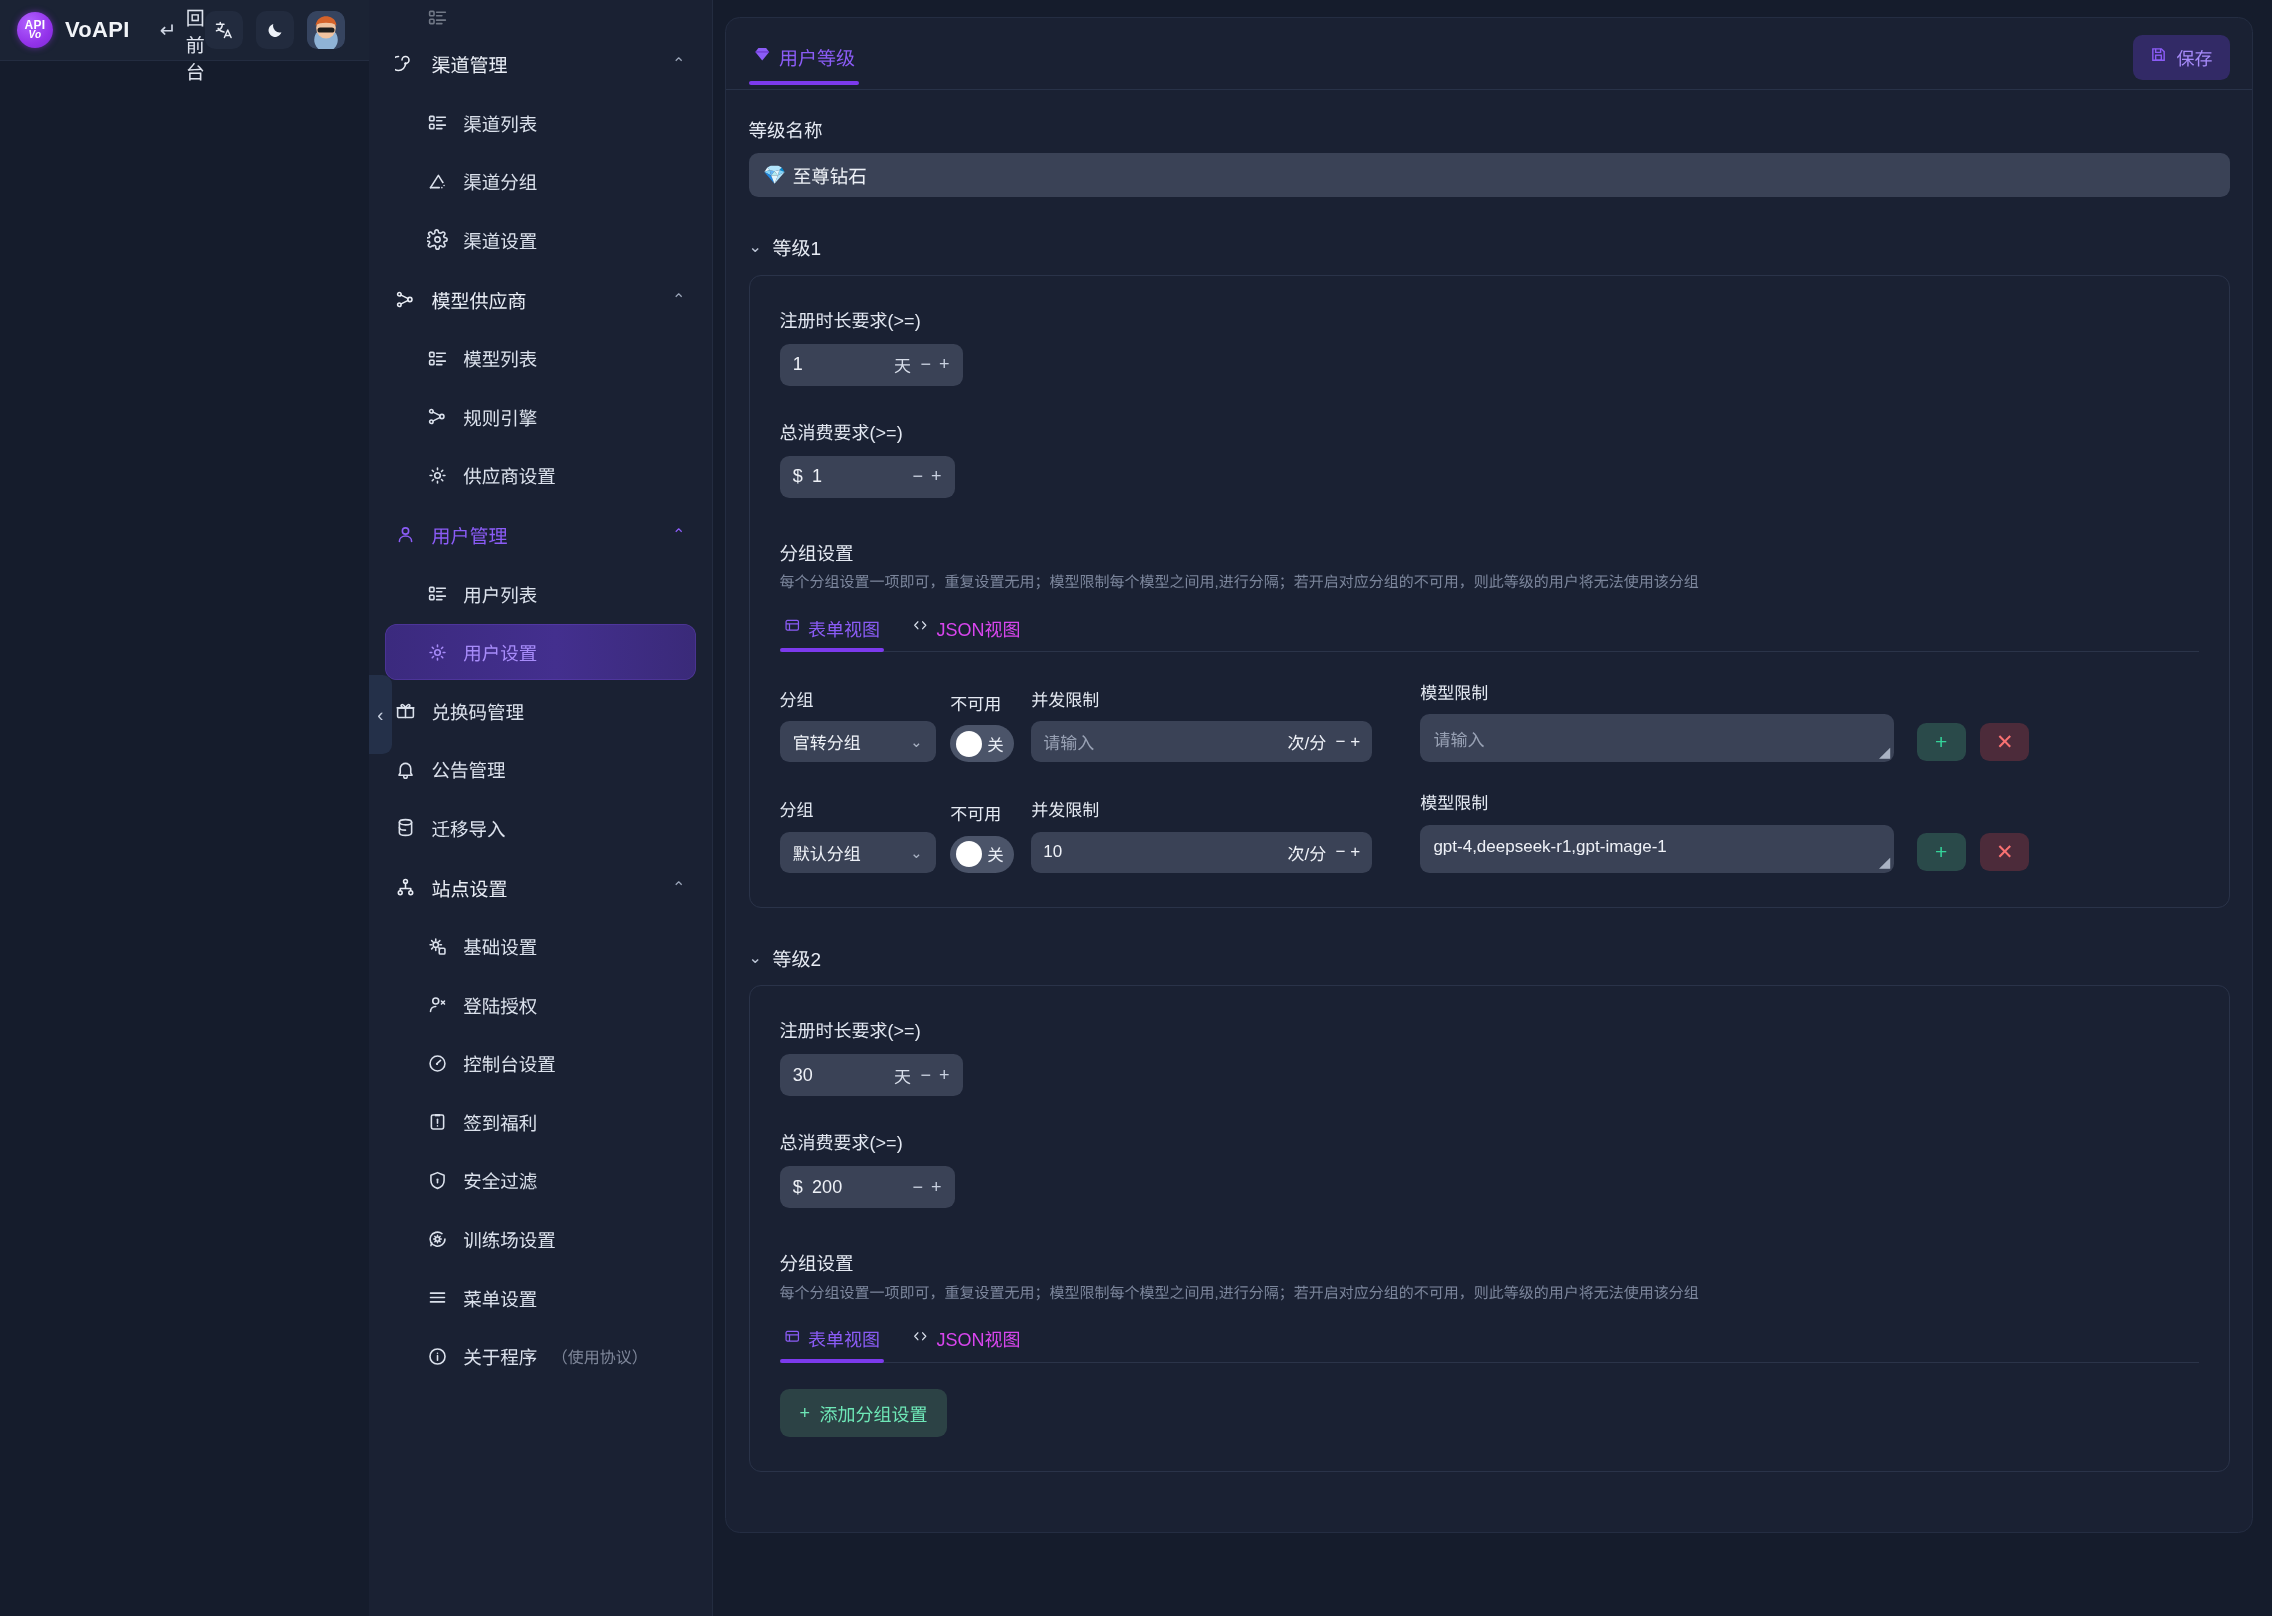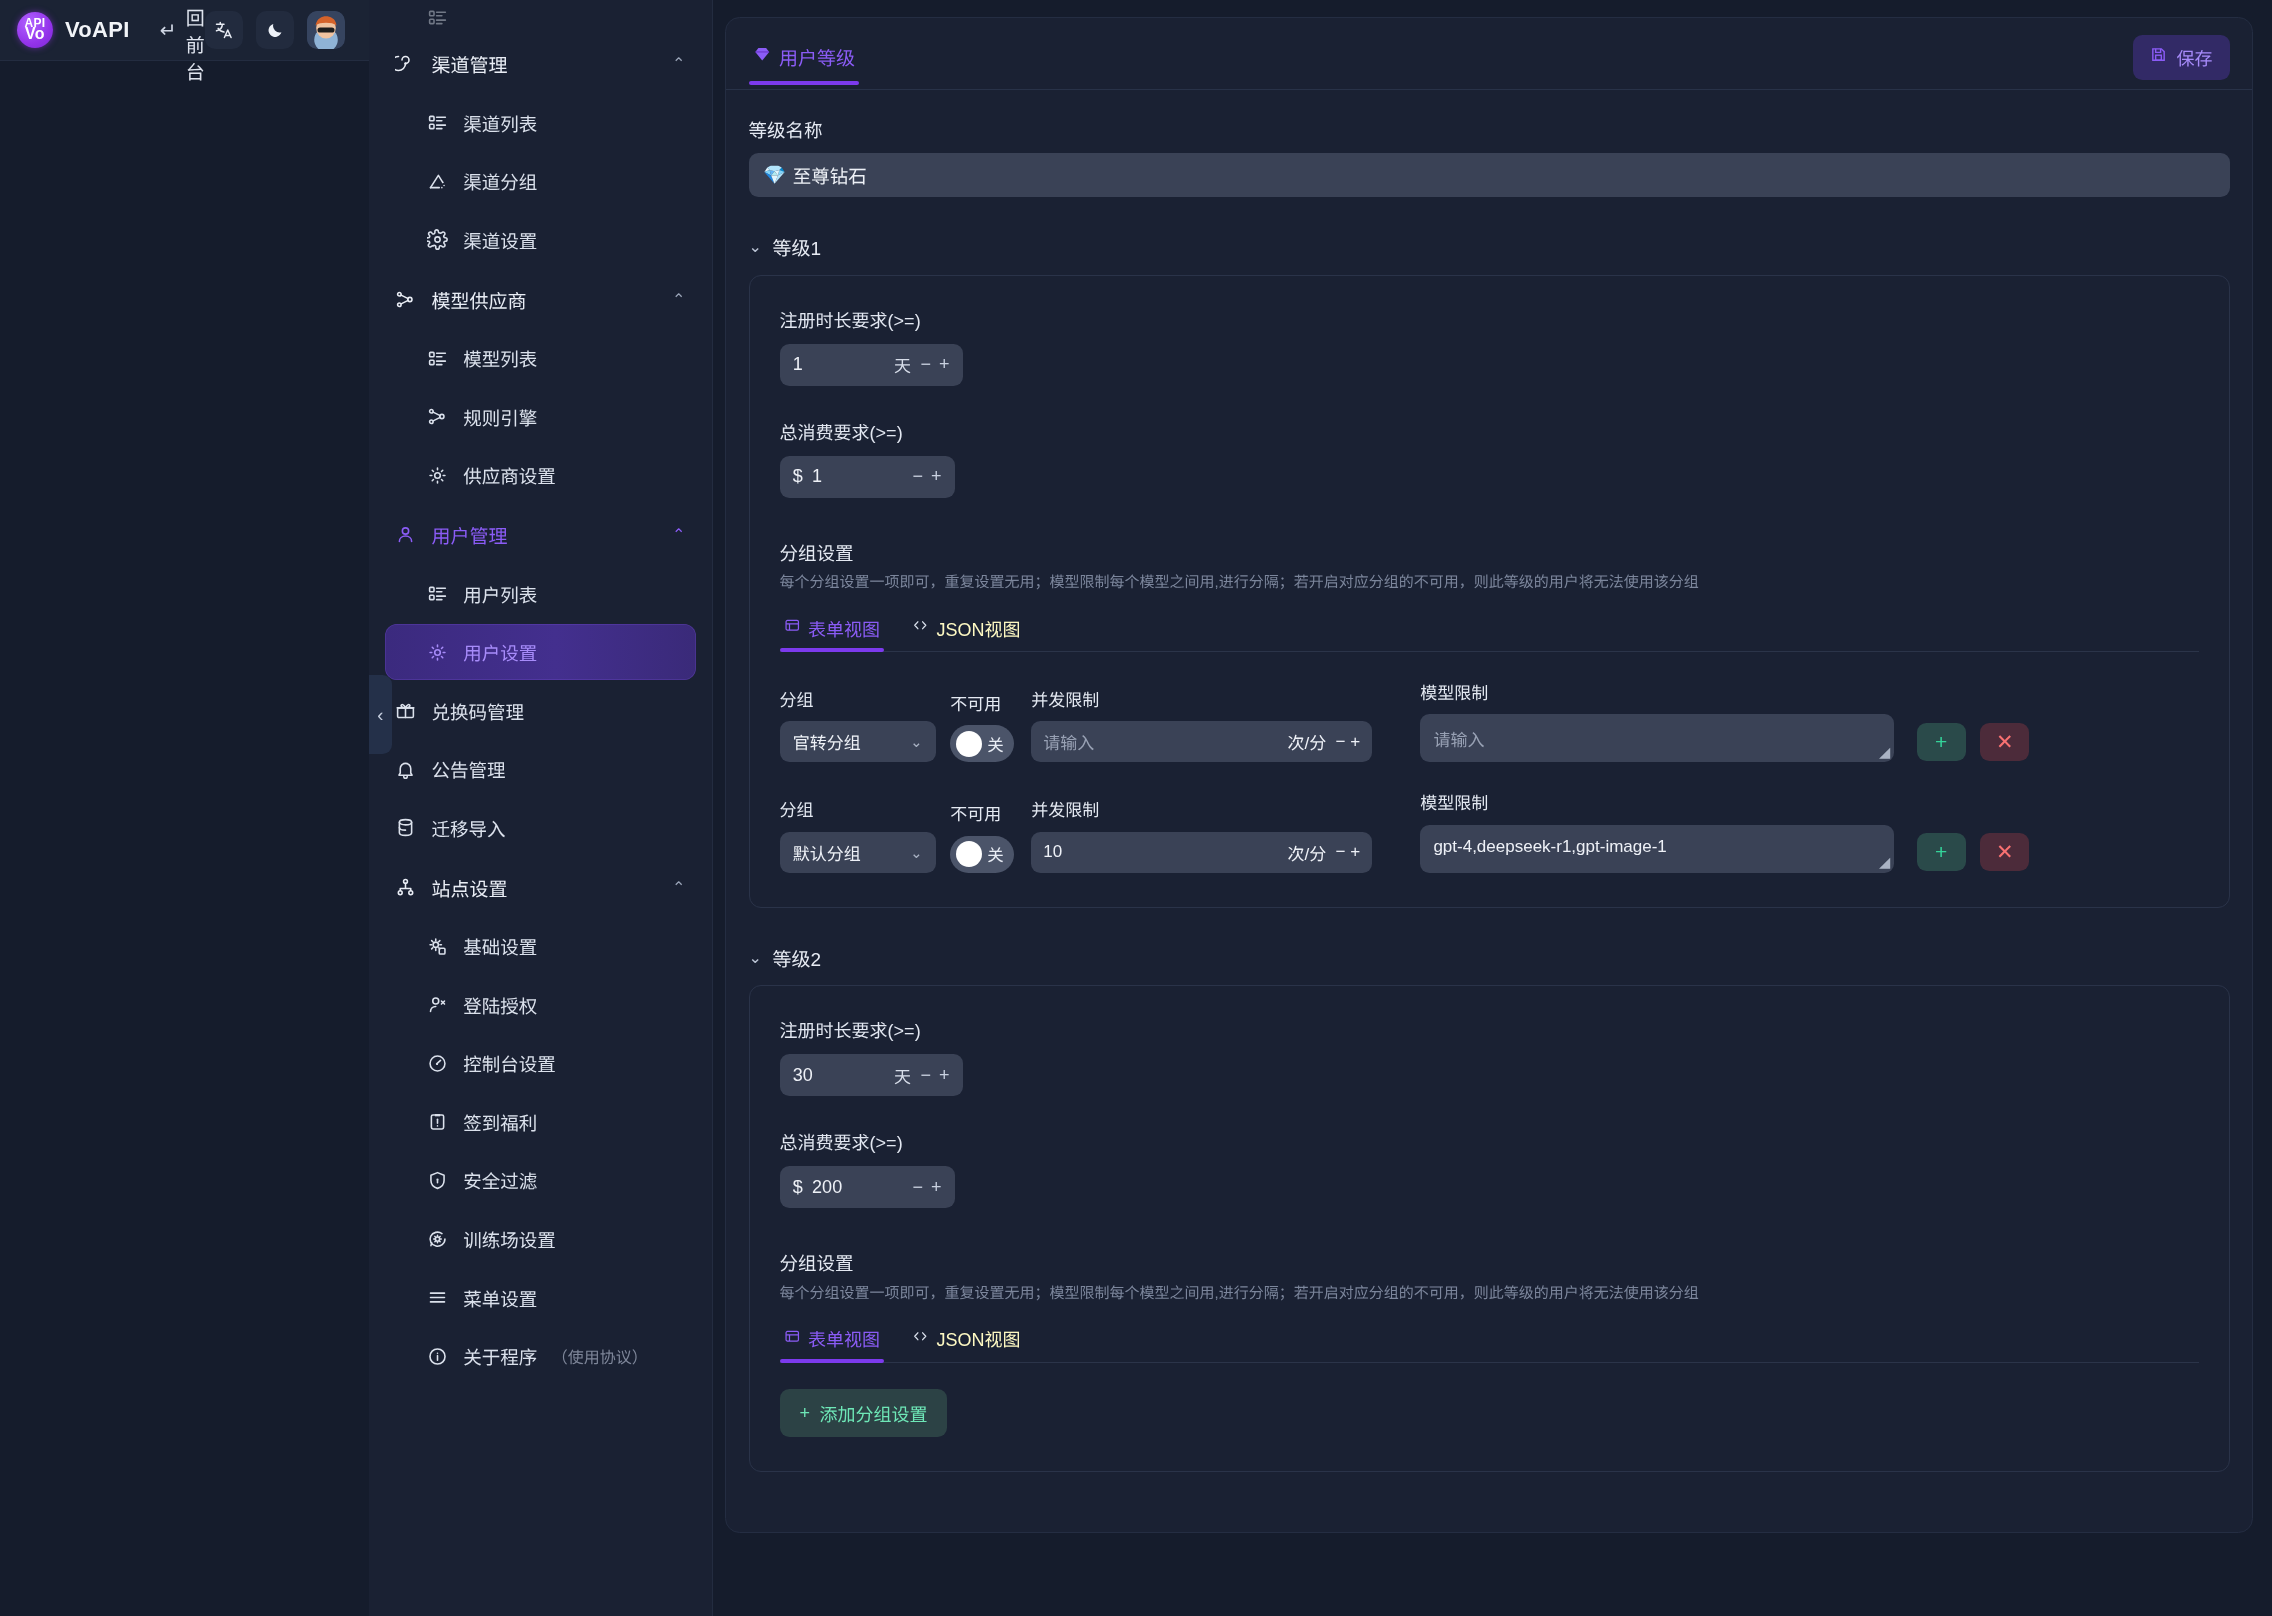--- a/index.html
+++ b/index.html
@@ -26,21 +26,21 @@
   .brand{display:flex;align-items:center;gap:12px;}
   .logo{
     width:36px;height:36px;border-radius:50%;
     background:radial-gradient(circle at 35% 30%,#b162ff 0%,#9333ea 60%,#7c29d6 100%);
     display:flex;align-items:center;justify-content:center;
     flex-direction:column;line-height:.8;
     font-size:11.3px;font-weight:700;color:#fff;letter-spacing:0.3px;
     box-shadow:0 0 6.6px rgba(147,51,234,.55);
   }
   .logo .l1{font-size:12px;}
-  .logo .l2{font-size:16px;}
+  .logo .l2{font-size:10px;font-style:italic;}
   .brand-name{font-size:22px;font-weight:600;color:#f2f4f8;letter-spacing:0.3px;}
   .backlink{
     display:flex;align-items:center;gap:9.3px;margin-left:30px;
     font-size:19px;color:#dfe4ee;cursor:pointer;
   }
   .backlink .ico{font-size:20px;color:#cfd6e4;}
   .topbar-right{margin-left:auto;display:flex;align-items:center;gap:13.2px;}
   .tb-btn{
     width:38px;height:38px;border-radius:10.6px;
     background:#222b3e;
@@ -167,21 +167,21 @@
 
   .block-title{font-size:18.5px;color:#e4e9f2;font-weight:500;margin-top:41px;}
   .block-desc{font-size:15px;color:#7c869c;margin-top:6.6px;line-height:1.5;}
 
   .subtabs{display:flex;align-items:flex-end;gap:24px;margin-top:18.5px;border-bottom:0.7px solid #2b3449;}
   .subtab{
     display:flex;align-items:center;gap:8px;
     padding:2.6px 4px 10.6px 4px;font-size:18px;cursor:pointer;position:relative;
   }
   .subtab.active{color:#8b5cf6;}
-  .subtab.inactive{color:#fef9c3;}
+  .subtab.inactive{color:#d946ef;}
   .subtab .bar{position:absolute;left:0;right:0;bottom:-0.7px;height:4px;background:#7c3aed;border-radius:2px;}
 
   
   .grp-row{display:flex;align-items:flex-end;gap:0;margin-top:26.5px;}
   .col{display:flex;flex-direction:column;}
   .col-head{font-size:17px;color:#e4e9f2;margin-bottom:10.6px;font-weight:500;}
   .select{
     width:156px;height:41px;border-radius:9.3px;background:#3a4256;
     display:flex;align-items:center;padding:0 13.2px;
     font-size:17px;color:#eef1f7;cursor:pointer;

